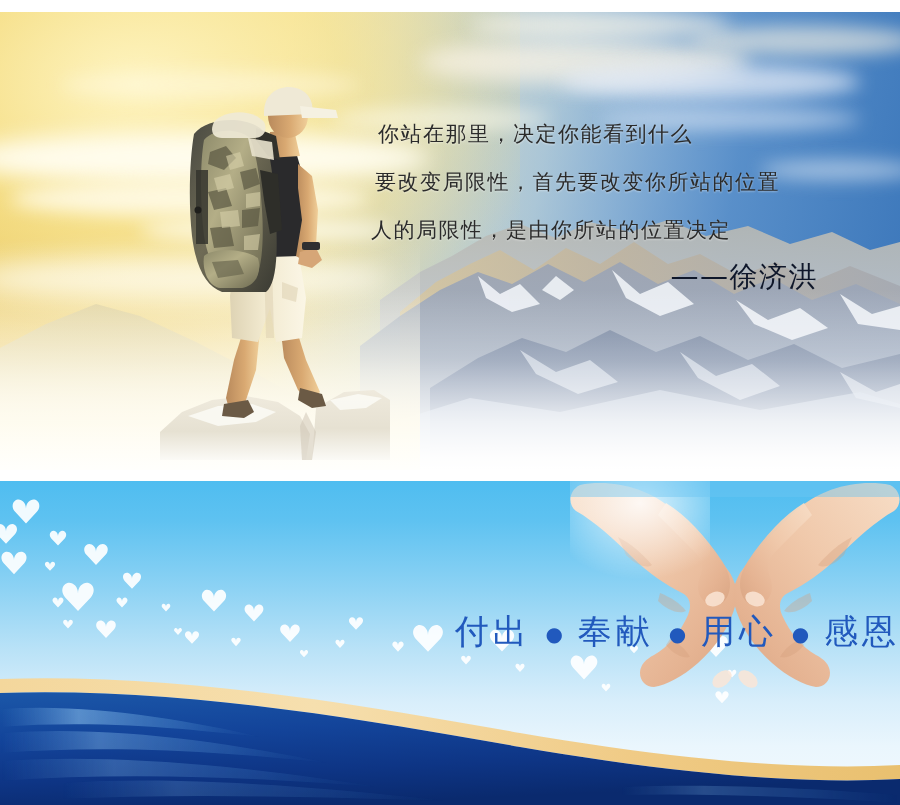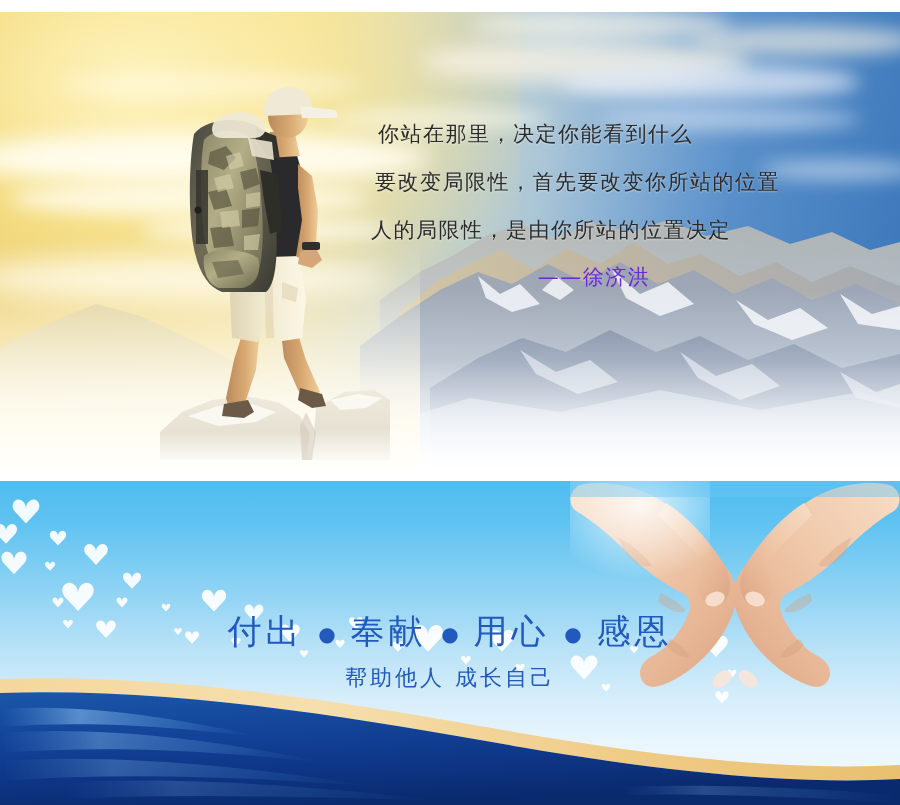--- a/index.html
+++ b/index.html
@@ -55,36 +55,36 @@
   .hiker{position:absolute;left:160px;top:48px;width:230px;height:400px;}
 
   
   .quote{position:absolute;left:370px;top:98px;width:510px;color:#2b2b2b;}
   .qline{font-size:21px;line-height:48px;letter-spacing:1.5px;white-space:nowrap;
     font-family:"DejaVu Sans","Liberation Sans",sans-serif;font-weight:400;
     text-shadow:0 1px 2px rgba(255,255,255,.45);}
   .ql1{padding-left:8px;}
   .ql2{padding-left:1px;}
   .ql3{padding-left:5px;}
-  .qattr{font-size:21px;line-height:46px;letter-spacing:1.5px;text-align:center;padding-right:62px;
-    font-family:"DejaVu Sans","Liberation Sans",sans-serif;color:#6d28d9;}
+  .qattr{font-size:28px;line-height:46px;letter-spacing:1.5px;text-align:right;padding-right:62px;
+    font-family:"DejaVu Sans","Liberation Sans",sans-serif;color:#0f172a;}
 
   
   .gap{position:absolute;left:0;top:470px;width:900px;height:11px;background:#ffffff;}
 
   
   .banner{position:absolute;left:0;top:481px;width:900px;height:324px;overflow:hidden;
     background:linear-gradient(to bottom,#4fbdf0 0%,#5ec2f1 12%,#8fd3f4 34%,#b9e2f7 52%,#d8eefb 68%,#eaf6fd 82%,#f4fafe 100%);}
 
   .hearts{position:absolute;left:0;top:0;width:900px;height:250px;}
   .hands{position:absolute;right:0;top:0;width:330px;height:240px;}
   .wave{position:absolute;left:0;bottom:0;width:900px;height:130px;}
 
   .bannerText{position:absolute;left:0;top:0;width:900px;height:324px;}
-  .btl1{position:absolute;left:0;top:128px;width:900px;text-align:center;
+  .btl1{position:absolute;left:0;top:128px;width:900px;text-align:right;
     font-size:34px;letter-spacing:4px;color:#2159bd;font-weight:500;
     font-family:"DejaVu Sans","Liberation Sans",sans-serif;white-space:nowrap;}
   .btl1 .dot{font-size:20px;vertical-align:middle;letter-spacing:0;}
   .btl2{position:absolute;left:0;top:182px;width:900px;text-align:center;
     font-size:22px;letter-spacing:3px;color:#2159bd;font-weight:400;
     font-family:"DejaVu Sans","Liberation Sans",sans-serif;white-space:nowrap;}
 </style>
 </head>
 <body>
 
@@ -432,16 +432,15 @@
     <div class="bannerText">
       <div class="btl1">
         <span>付出</span>
         <span class="dot">●</span>
         <span>奉献</span>
         <span class="dot">●</span>
         <span>用心</span>
         <span class="dot">●</span>
         <span>感恩</span>
       </div>
-      <div class="btl2">帮助他人 成长自己</div>
     </div>
   </div>
 </div>
 
 </body></html>

